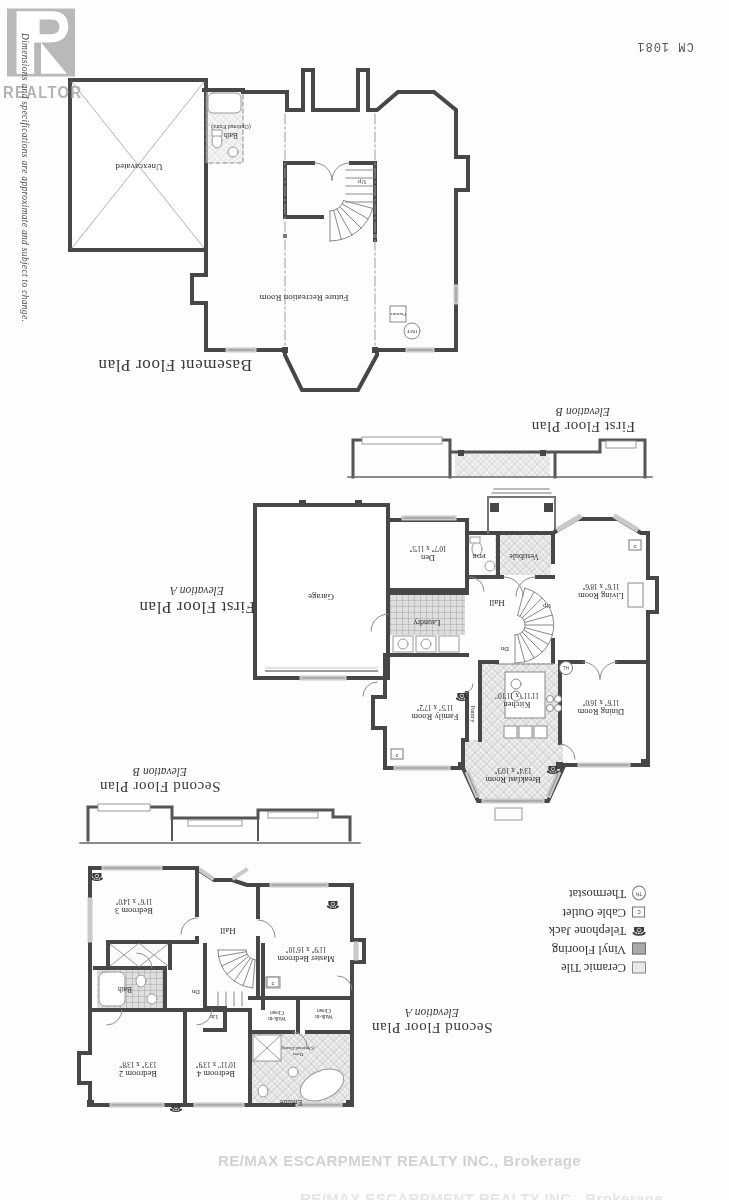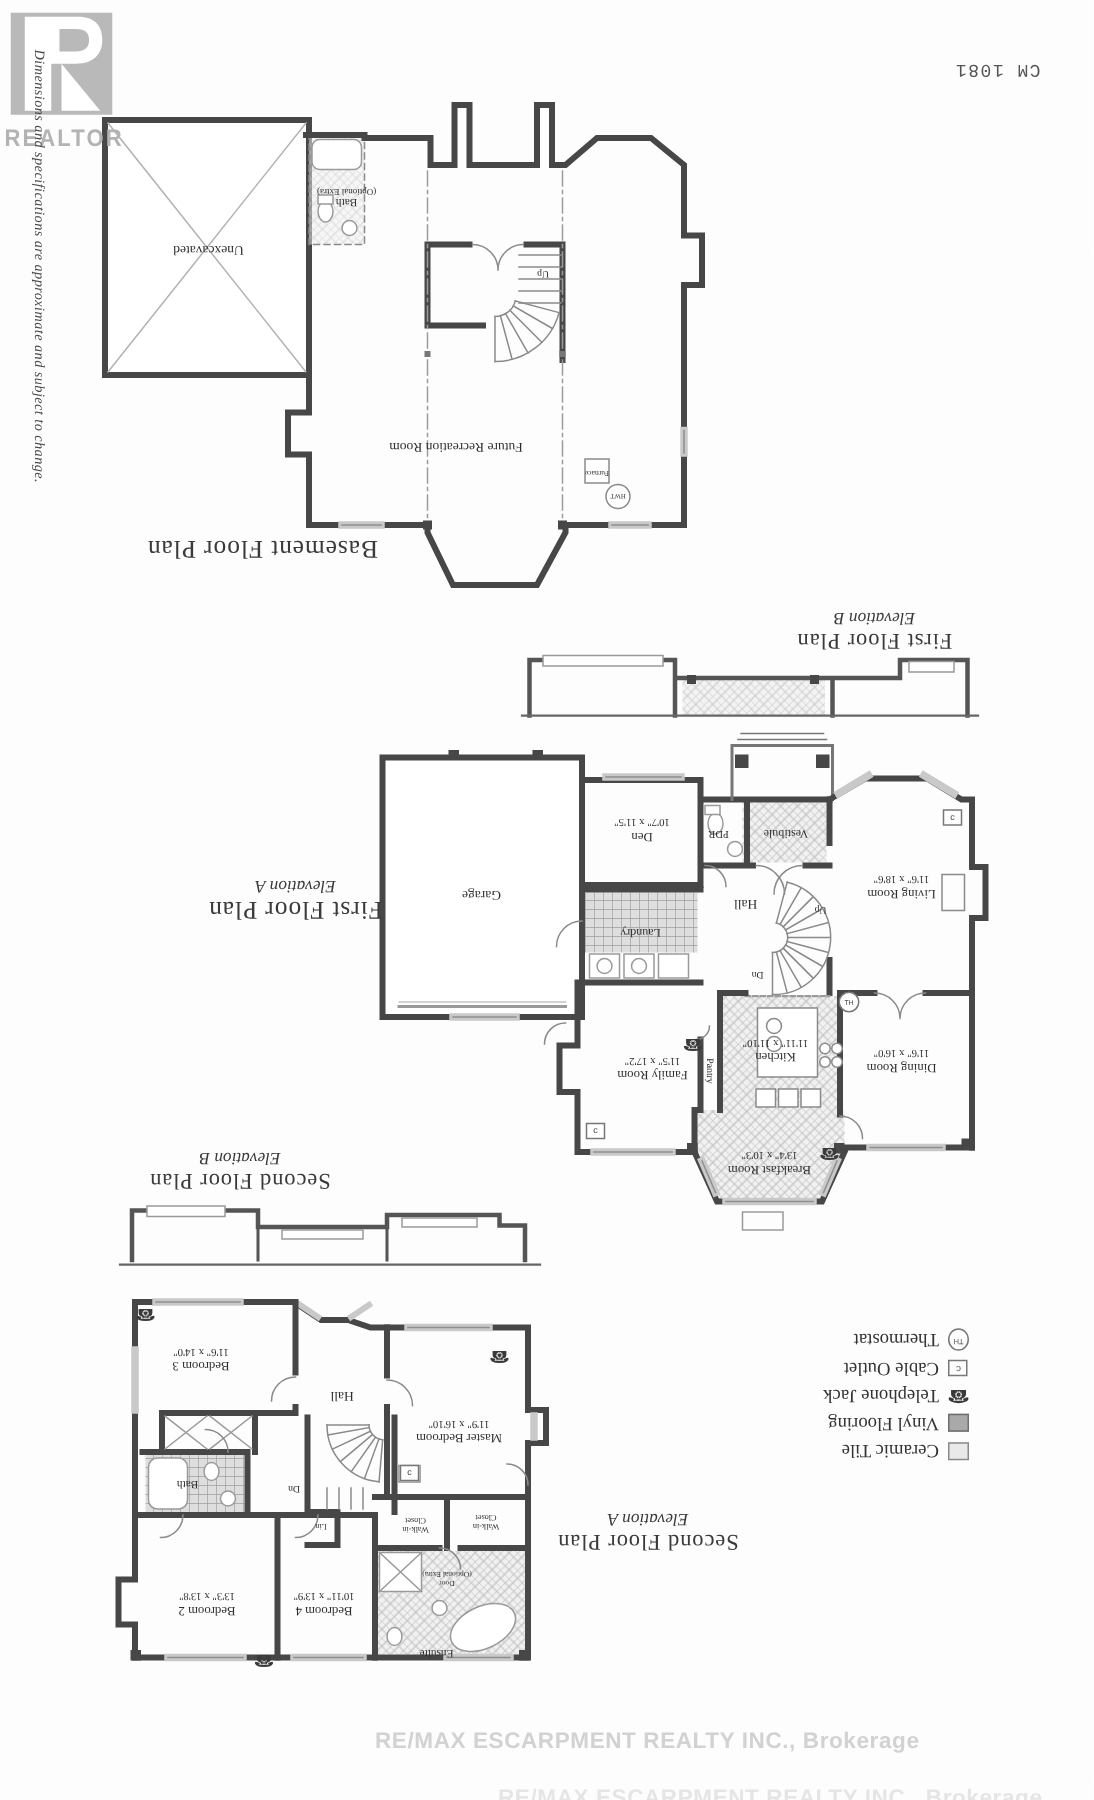--- a/index.html
+++ b/index.html
@@ -25,21 +25,21 @@
   .thermo{width:12px;height:12px;border:1px solid #777;border-radius:50%;background:#fff;
           font-size:4.5px;font-family:"Liberation Sans",sans-serif;}
   .disclaimer{position:absolute;left:30px;top:33px;transform-origin:0 0;
               transform:rotate(90deg);font:italic 9.5px "Liberation Serif",serif;
               color:#4a4a4a;white-space:nowrap;letter-spacing:.3px;}
   .codebox{position:absolute;transform:translate(-50%,-50%) rotate(180deg);
            font-family:"Liberation Mono",monospace;font-size:12px;color:#555;
            letter-spacing:1px;white-space:nowrap;}
   .wm-brokerage{position:absolute;font-family:"Liberation Sans",sans-serif;
                 font-weight:bold;font-size:15px;color:#d2d2d2;letter-spacing:.4px;
-                white-space:nowrap;margin-left:32px;}
+                white-space:nowrap;}
   .wm-clip{overflow:hidden;height:10px;opacity:.55;}
   #realtor-logo{position:absolute;left:7px;top:7px;width:68px;height:71px;}
   #realtor-text{position:absolute;left:3px;top:84px;width:76px;
                 font-family:"Liberation Sans",sans-serif;font-weight:bold;
                 font-size:16px;letter-spacing:1.5px;color:#b3b3b3;transform:scaleX(.92);
                 transform-origin:0 0;}
   .legend{position:absolute;left:494px;top:884px;width:152px;
           transform:rotate(180deg);transform-origin:50% 50%;}
   .legend .row{display:flex;align-items:center;height:18.5px;}
   .legend .lg-icon{width:14px;display:flex;justify-content:center;margin-right:6px;}

